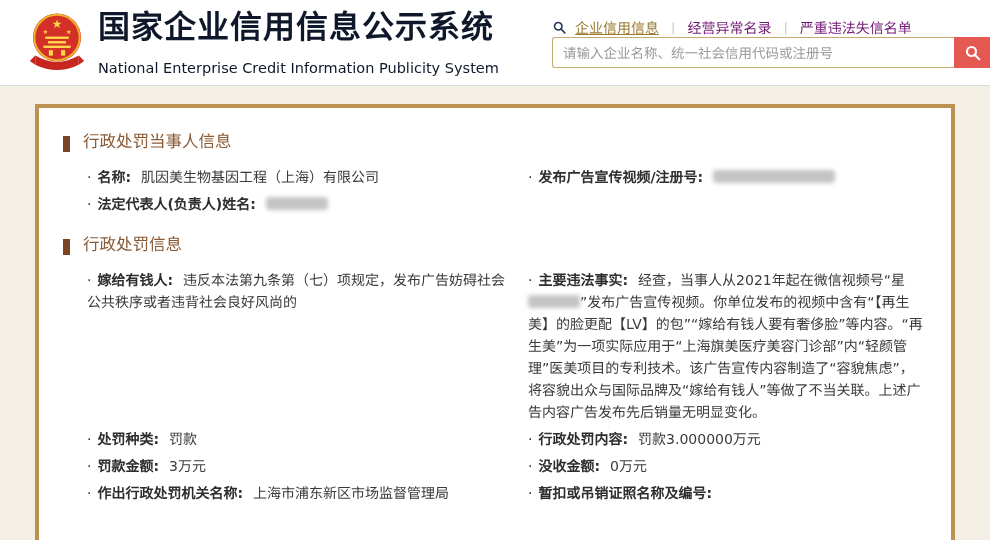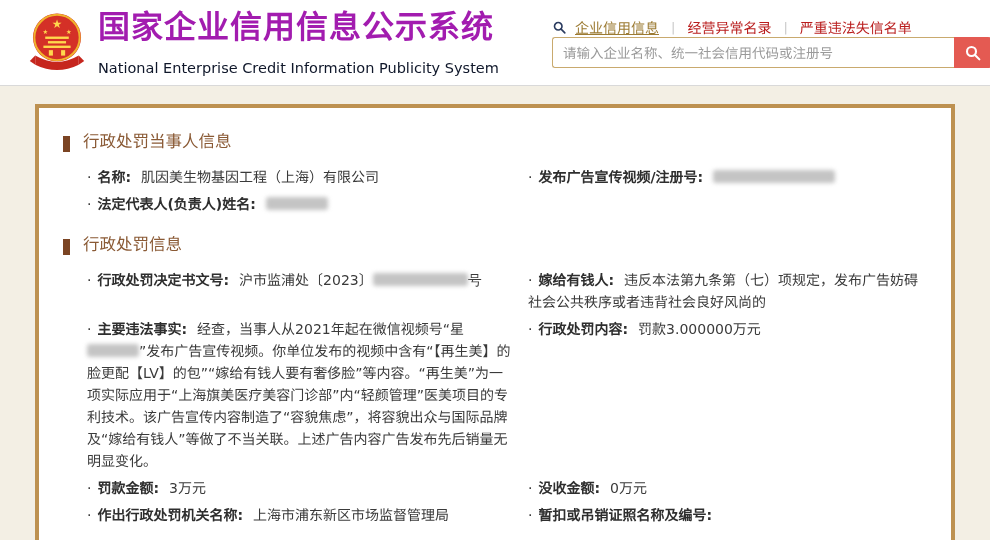--- a/index.html
+++ b/index.html
@@ -25,38 +25,38 @@
     align-items: center;
     justify-content: space-between;
     padding: 0 28px 0 28px;
   }
   .brand { display: flex; align-items: center; }
   .emblem { flex: 0 0 auto; }
   .titles { margin-left: 12px; }
   .title-zh {
     font-size: 32px;
     font-weight: bold;
-    color: #a21caf;
+    color: #0f172a;
     letter-spacing: 1px;
     line-height: 1.15;
   }
   .title-en {
     font-size: 14.5px;
     color: #0f172a;
     margin-top: 14px;
   }
   .header-right { width: 410px; }
   .nav-row {
     display: flex;
     align-items: center;
     font-size: 14px;
     margin-bottom: 0;
   }
   .nav-search-icon { color: #2a3b5f; display: inline-flex; margin-right: 8px; }
-  .nav-link { color: #b91c1c; text-decoration: none; cursor: pointer; font-weight: 500; }
+  .nav-link { color: #701a75; text-decoration: none; cursor: pointer; font-weight: 500; }
   .nav-link.active { color: #9c7b33; text-decoration: underline; }
   .sep { color: #c9c9c9; margin: 0 12px; font-size: 13px; }
   .search-row { display: flex; width: 440px; }
   .search-input {
     flex: 1;
     height: 31px;
     border: 1px solid #c9aa6e;
     border-right: none;
     border-radius: 3px 0 0 3px;
     padding: 0 10px;
@@ -203,30 +203,30 @@
       </div>
 
       <div class="section">
         <div class="section-header">
           <span class="marker"></span>
           <span class="section-title">行政处罚信息</span>
         </div>
         <div class="grid">
 
           <div class="field">
-            <span class="bullet">·</span><b class="lbl">行政处罚决定书文号:</b><span class="val">沪市监浦处〔2023〕</span><span class="redact w95"></span><span class="val">号</span>
-          </div>
-          <div class="field">
             <span class="bullet">·</span><b class="lbl">嫁给有钱人:</b><span class="val">违反本法第九条第（七）项规定，发布广告妨碍社会公共秩序或者违背社会良好风尚的</span>
           </div>
 
           <div class="field">
             <span class="bullet">·</span><b class="lbl">主要违法事实:</b><span class="val">经查，当事人从2021年起在微信视频号“星</span><span class="redact w55"></span><span class="val">”发布广告宣传视频。你单位发布的视频中含有“【再生美】的脸更配【LV】的包”“嫁给有钱人要有奢侈脸”等内容。“再生美”为一项实际应用于“上海旗美医疗美容门诊部”内“轻颜管理”医美项目的专利技术。该广告宣传内容制造了“容貌焦虑”，将容貌出众与国际品牌及“嫁给有钱人”等做了不当关联。上述广告内容广告发布先后销量无明显变化。</span>
           </div>
 
+          <div class="field">
+            <span class="bullet">·</span><b class="lbl">处罚种类:</b><span class="val">罚款</span>
+          </div>
           <div class="field">
             <span class="bullet">·</span><b class="lbl">行政处罚内容:</b><span class="val">罚款3.000000万元</span>
           </div>
 
           <div class="field">
             <span class="bullet">·</span><b class="lbl">罚款金额:</b><span class="val">3万元</span>
           </div>
           <div class="field">
             <span class="bullet">·</span><b class="lbl">没收金额:</b><span class="val">0万元</span>
           </div>

